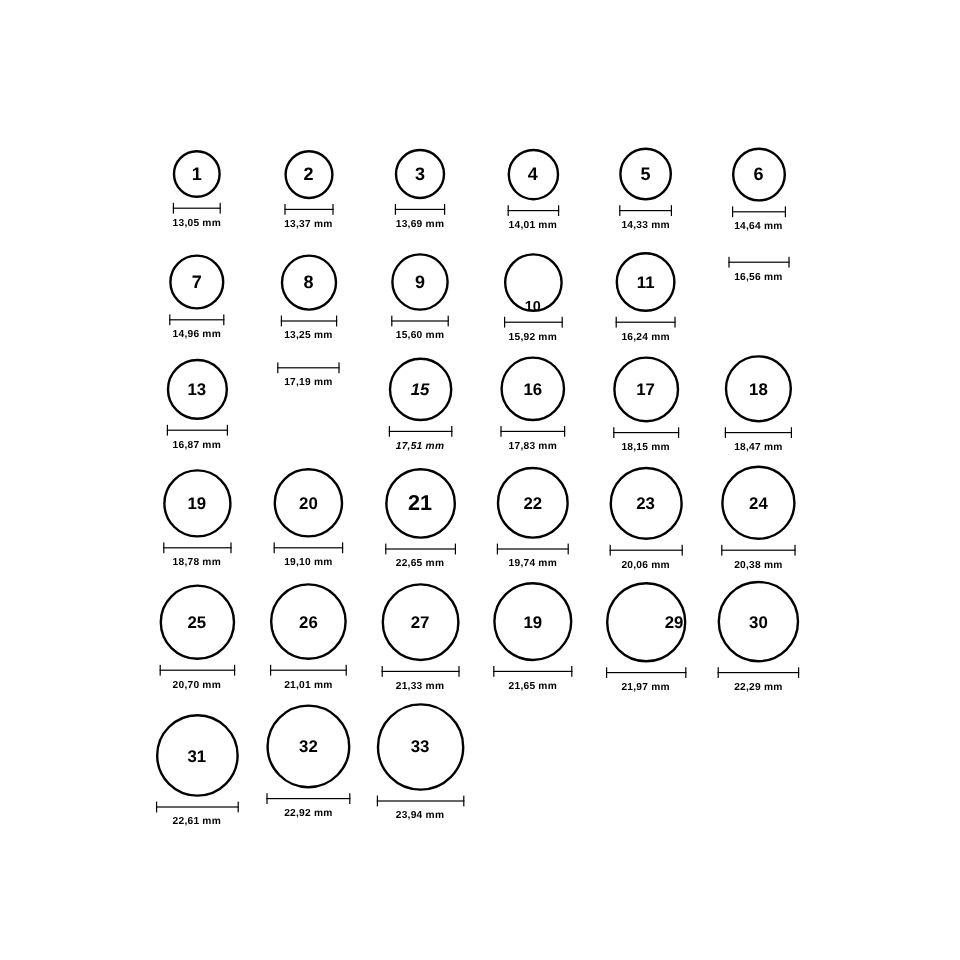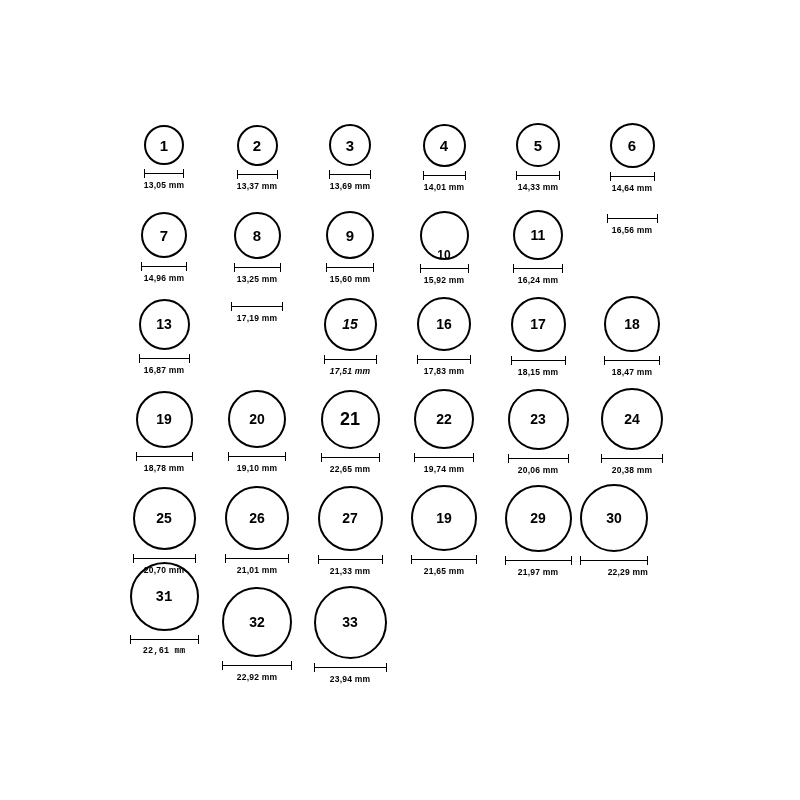--- a/index.html
+++ b/index.html
@@ -369,42 +369,42 @@
         <span class="ring-size-label" style="font-size: 14px;">19</span>
       </div>
       <div class="dim-line" style="width: 66px;">
         <span class="bar"></span>
         <span class="cap-l"></span>
         <span class="cap-r"></span>
       </div>
       <div class="dim-text">21,65 mm</div>
     </div>
     <div class="ring-cell" style="left: 496px; top: 484.5px; width: 84px;">
-      <div class="ring-circle" style="width: 67px; height: 67px;">
+      <div class="ring-circle" style="width: 67px; height: 67px; justify-content: flex-end;">
         <span class="ring-size-label" style="font-size: 14px;">29</span>
       </div>
       <div class="dim-line" style="width: 67px;">
         <span class="bar"></span>
         <span class="cap-l"></span>
         <span class="cap-r"></span>
       </div>
       <div class="dim-text">21,97 mm</div>
     </div>
-    <div class="ring-cell" style="left: 564px; top: 484px; width: 84px; align-items: flex-end;">
+    <div class="ring-cell" style="left: 590px; top: 484px; width: 84px;">
       <div class="ring-circle" style="width: 68px; height: 68px;">
         <span class="ring-size-label" style="font-size: 14px;">30</span>
       </div>
       <div class="dim-line" style="width: 68px;">
         <span class="bar"></span>
         <span class="cap-l"></span>
         <span class="cap-r"></span>
       </div>
       <div class="dim-text">22,29 mm</div>
     </div>
-    <div class="ring-cell" style="left: 122px; top: 562px; width: 84px; font-family: Liberation Mono, monospace;">
+    <div class="ring-cell" style="left: 122px; top: 595px; width: 84px;">
       <div class="ring-circle" style="width: 69px; height: 69px;">
         <span class="ring-size-label" style="font-size: 14px;">31</span>
       </div>
       <div class="dim-line" style="width: 69px;">
         <span class="bar"></span>
         <span class="cap-l"></span>
         <span class="cap-r"></span>
       </div>
       <div class="dim-text">22,61 mm</div>
     </div>

